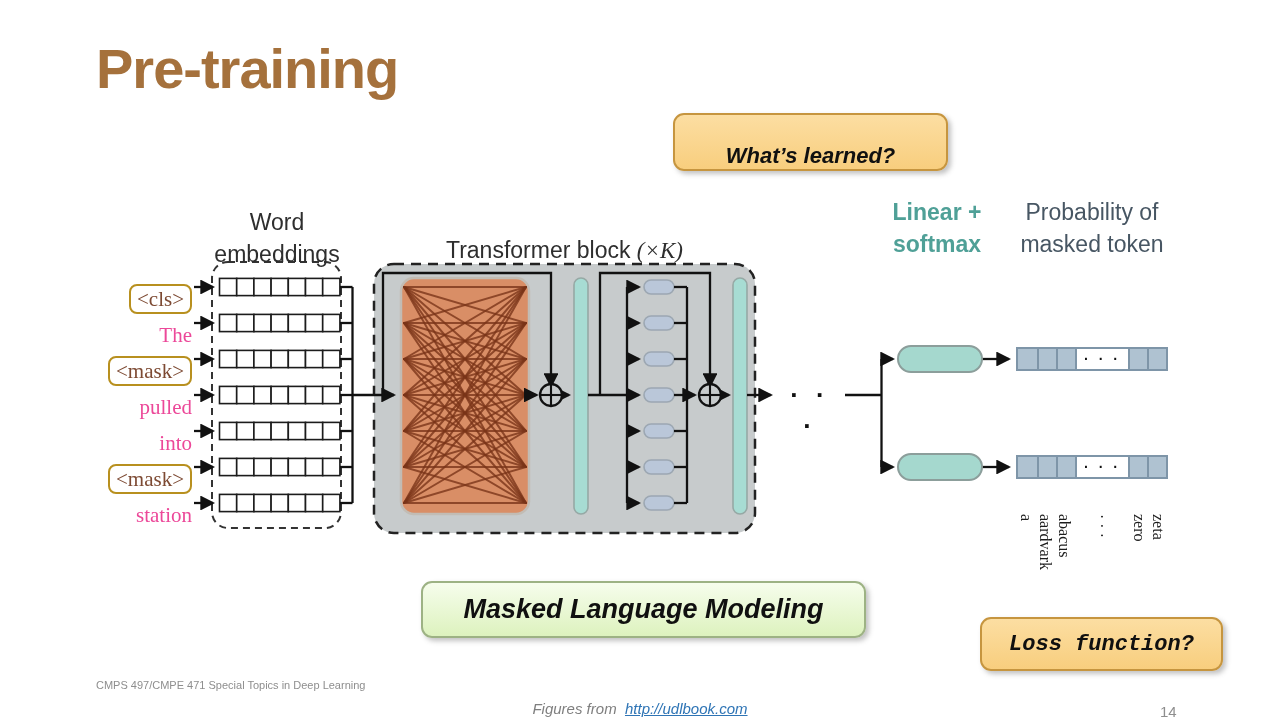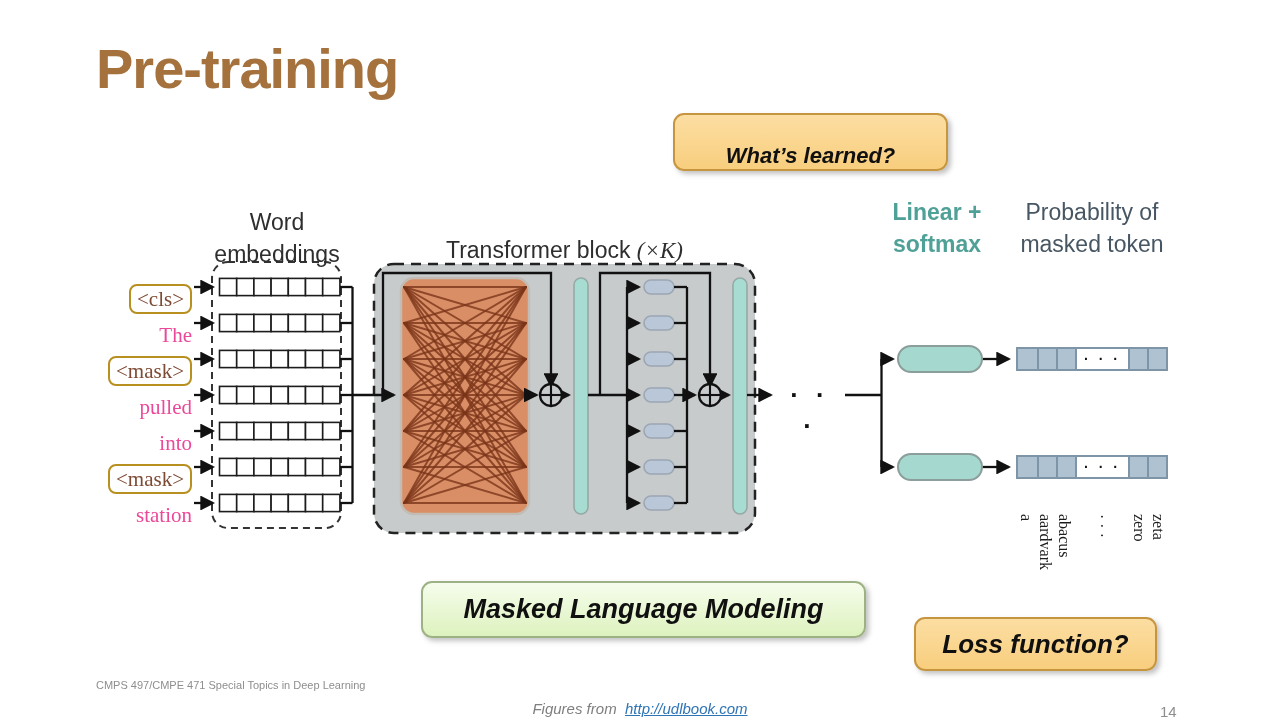--- a/index.html
+++ b/index.html
@@ -8,21 +8,21 @@
   .title{position:absolute;left:96px;top:36px;font-size:56px;font-weight:700;
          color:#A5713C;letter-spacing:-1px;}
   
   .callout{position:absolute;display:flex;align-items:center;justify-content:center;
            border-radius:11px;font-weight:700;font-style:italic;color:#101010;
            box-shadow:3px 3px 5px rgba(120,120,120,.45);}
   .callout.orange{background:linear-gradient(#FCDEA2,#F8CE7E);border:2px solid #C6953F;}
   .callout.green{background:linear-gradient(#F6FDEC,#DDF2BE);border:2px solid #9DB284;}
   .whats-learned{left:673px;top:113px;width:271px;height:54px;font-size:22px;align-items:flex-end;}
   .mlm{left:421px;top:581px;width:441px;height:53px;font-size:27px;}
-  .loss{left:914px;top:617px;width:239px;height:50px;font-size:26px;}
+  .loss{left:980px;top:617px;width:239px;height:50px;font-size:22px;font-family:Liberation Mono, monospace;}
   
   .dhead{position:absolute;text-align:center;font-size:23px;line-height:32px;color:#2e2e2e;}
   .head-embed{left:197px;top:194px;width:160px;margin-top:12px;}
   .head-transformer{left:374px;top:226px;width:381px;margin-top:8px;}
   .head-linsoft{left:877px;top:196px;width:120px;color:#4FA097;font-weight:bold;}
   .head-prob{left:1012px;top:196px;width:160px;color:#475663;}
   .math{font-family:"Liberation Serif",serif;font-style:italic;}
   
   .tokens{position:absolute;left:80px;top:12px;width:112px;height:720px;}
   .token{position:absolute;right:0;white-space:nowrap;

